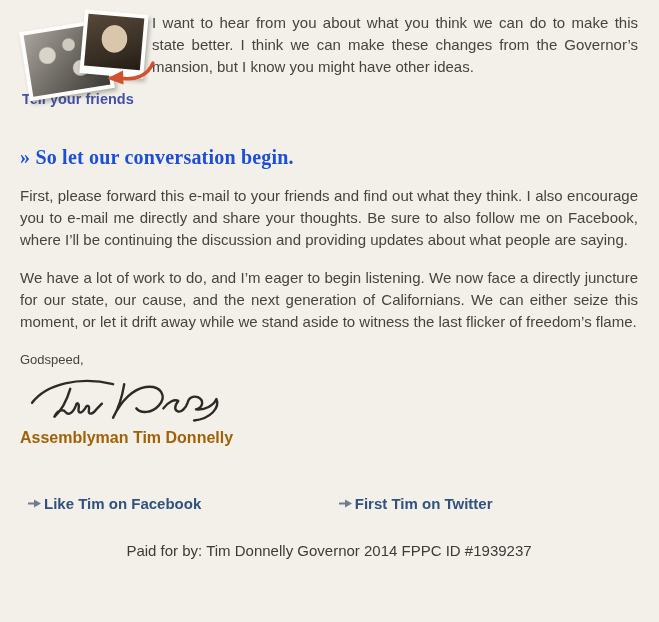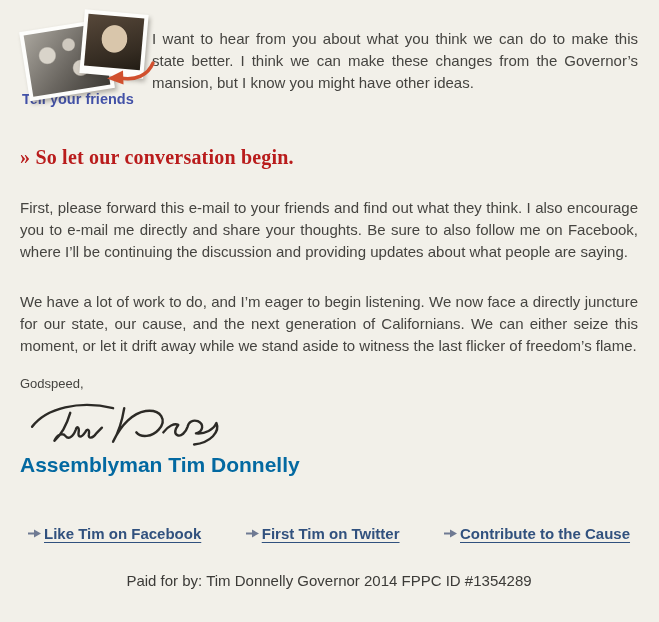--- a/index.html
+++ b/index.html
@@ -69,58 +69,58 @@
   }
   .caption {
     position: absolute;
     left: 2px; top: 79px;
     font-size: 14.5px;
     font-weight: bold;
     color: #4251a7;
     white-space: nowrap;
   }
   .intro {
-    margin-top: 16px;
+    margin-top: 0;
     font-size: 15px;
     line-height: 22px;
     text-align: justify;
   }
 
   
   h1.section-heading {
     margin-top: 34px;
     font-family: "Liberation Serif", serif;
     font-size: 20px;
     font-weight: bold;
-    color: #b91c1c;
+    color: #1d4ed8;
     letter-spacing: 0.2px;
   }
 
   
   .body-para {
-    margin-top: 28px;
+    margin-top: 16px;
     font-size: 15px;
     line-height: 22px;
     text-align: justify;
   }
   .salutation {
     margin-top: 16px;
     font-size: 13px;
     line-height: 22px;
   }
   .signature {
     margin: 2px 0 0 0;
     width: 215px;
     height: 54px;
   }
   .sender-name {
     margin-top: 2px;
-    font-size: 21px;
-    font-weight: bold;
-    color: #0369a1;
+    font-size: 16px;
+    font-weight: bold;
+    color: #a16207;
   }
 
   
   .links-row {
     margin-top: 48px;
     display: flex;
     align-items: center;
     padding: 0 8px 0 8px;
   }
   .links-row .spacer { flex: 1; }
@@ -129,21 +129,20 @@
     align-items: center;
     gap: 2px;
     font-size: 15px;
     font-weight: bold;
     color: #31517e;
     text-decoration: none;
     cursor: pointer;
     white-space: nowrap;
   }
   .action-link .label {
-    text-decoration: underline;
     text-underline-offset: 3px;
   }
   .bullet-arrow { width: 14px; height: 11px; flex-shrink: 0; }
 
   
   .footer {
     margin-top: 30px;
     text-align: center;
     font-size: 15px;
     color: #3c3b38;
@@ -203,24 +202,17 @@
     </a>
     <span class="spacer"></span>
     <a class="action-link">
       <svg class="bullet-arrow" viewBox="0 0 14 11">
         <line x1="0" y1="5.5" x2="6" y2="5.5" stroke="#6f7a93" stroke-width="2"></line>
         <path d="M6,1.5 L13,5.5 L6,9.5 Z" fill="#6f7a93"></path>
       </svg>
       <span class="label">First Tim on Twitter</span>
     </a>
     <span class="spacer"></span>
-    <a class="action-link">
-      <svg class="bullet-arrow" viewBox="0 0 14 11">
-        <line x1="0" y1="5.5" x2="6" y2="5.5" stroke="#6f7a93" stroke-width="2"></line>
-        <path d="M6,1.5 L13,5.5 L6,9.5 Z" fill="#6f7a93"></path>
-      </svg>
-      <span class="label">Contribute to the Cause</span>
-    </a>
   </div>
 
-  <div class="footer">Paid for by: Tim Donnelly Governor 2014 FPPC ID #1354289</div>
+  <div class="footer">Paid for by: Tim Donnelly Governor 2014 FPPC ID #1939237</div>
 
 </div>
 
 </body></html>

